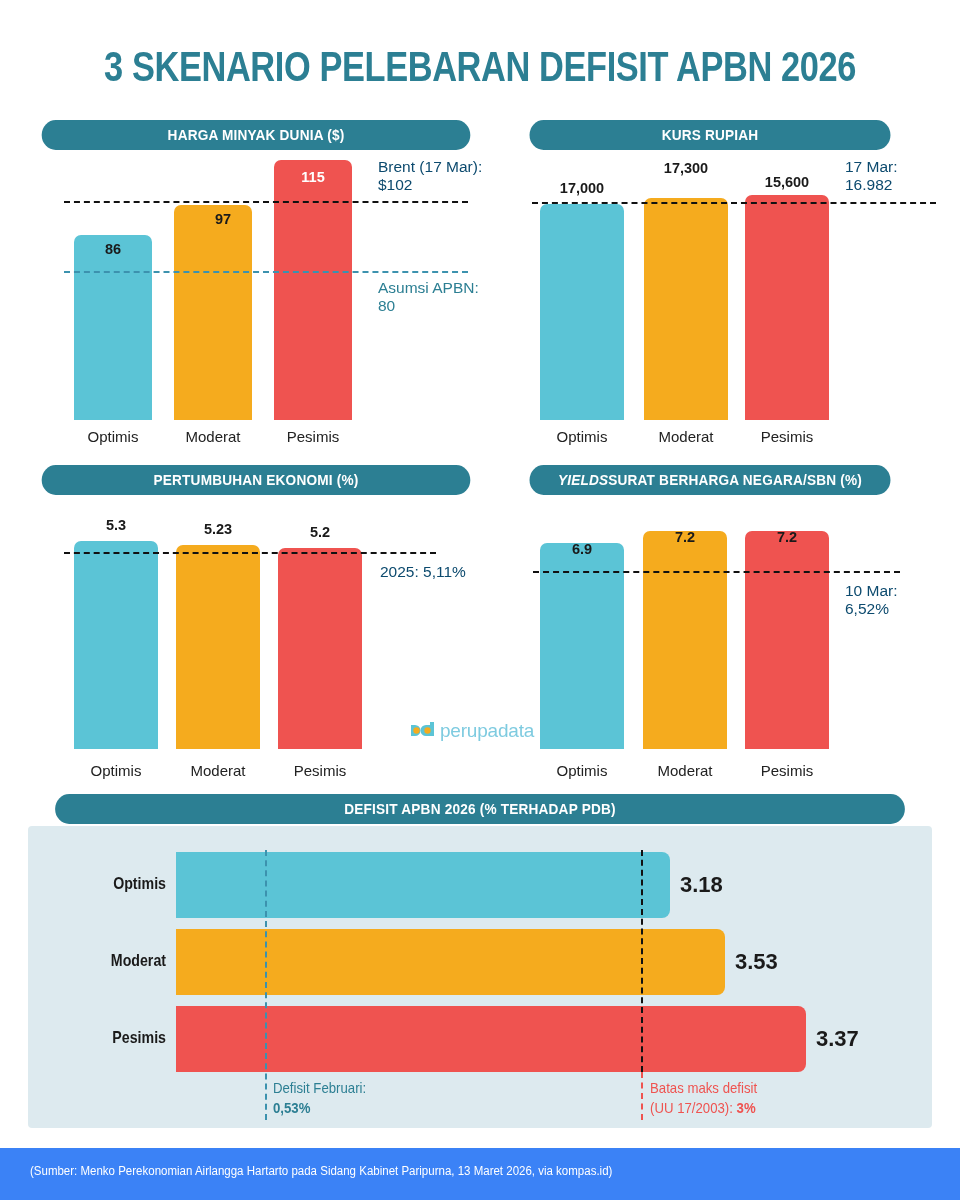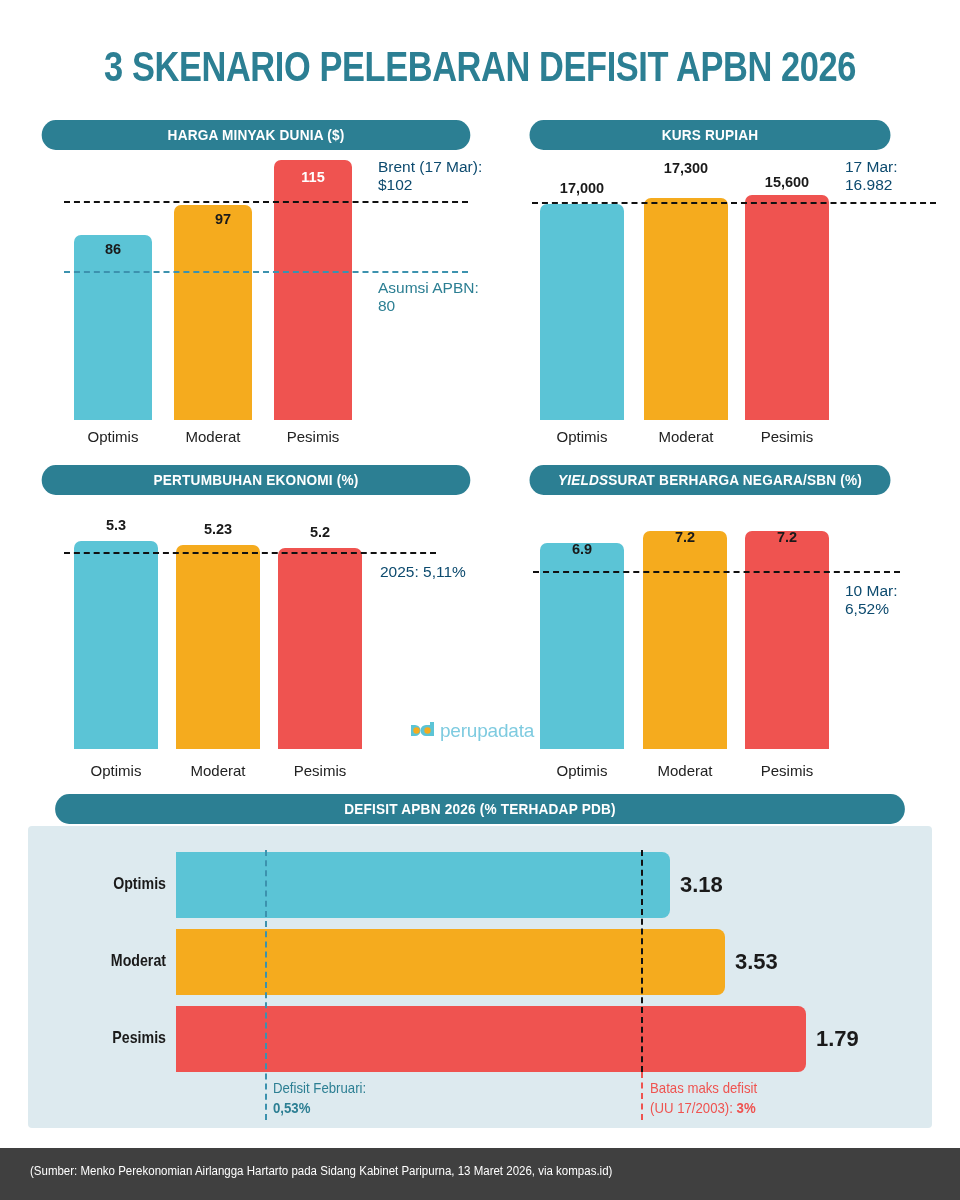--- a/index.html
+++ b/index.html
@@ -103,21 +103,21 @@
   }
   .logo .mark{
     display:inline-flex;align-items:center;
     margin-right:2px;
   }
   .logo .word{color:#7ECBE0;font-weight:normal;letter-spacing:-0.2px;}
 
   
   .footer{
     position:absolute;left:0;top:1148px;width:960px;height:52px;
-    background:#404040;
+    background:#3b82f6;
   }
   .footer-text{
     position:absolute;left:30px;top:16px;
     color:#ffffff;font-size:12.5px;
     transform:scaleX(0.92);transform-origin:left center;
     white-space:nowrap;
   }
 </style>
 </head>
 <body>
@@ -236,21 +236,21 @@
     <div class="vdash tealline" style="left:237px;top:24px;height:270px;"></div>
     <div class="vdash" style="left:613px;top:24px;height:222px;"></div>
     <div class="vdash redline" style="left:613px;top:246px;height:48px;"></div>
 
     <div class="hcat" style="left:0px;top:48px;width:138px;">Optimis</div>
     <div class="hcat" style="left:0px;top:125px;width:138px;">Moderat</div>
     <div class="hcat" style="left:0px;top:202px;width:138px;">Pesimis</div>
 
     <div class="hval" style="left:652px;top:46px;">3.18</div>
     <div class="hval" style="left:707px;top:123px;">3.53</div>
-    <div class="hval" style="left:788px;top:200px;">1.79</div>
+    <div class="hval" style="left:788px;top:200px;">3.37</div>
 
     <div class="anno teal" style="left:245px;top:252px;">
       <span>Defisit Februari:</span><br>
       <b>0,53%</b>
     </div>
     <div class="anno red" style="left:622px;top:252px;">
       <span>Batas maks defisit</span><br>
       <span>(UU 17/2003): </span><b>3%</b>
     </div>
   </div>

